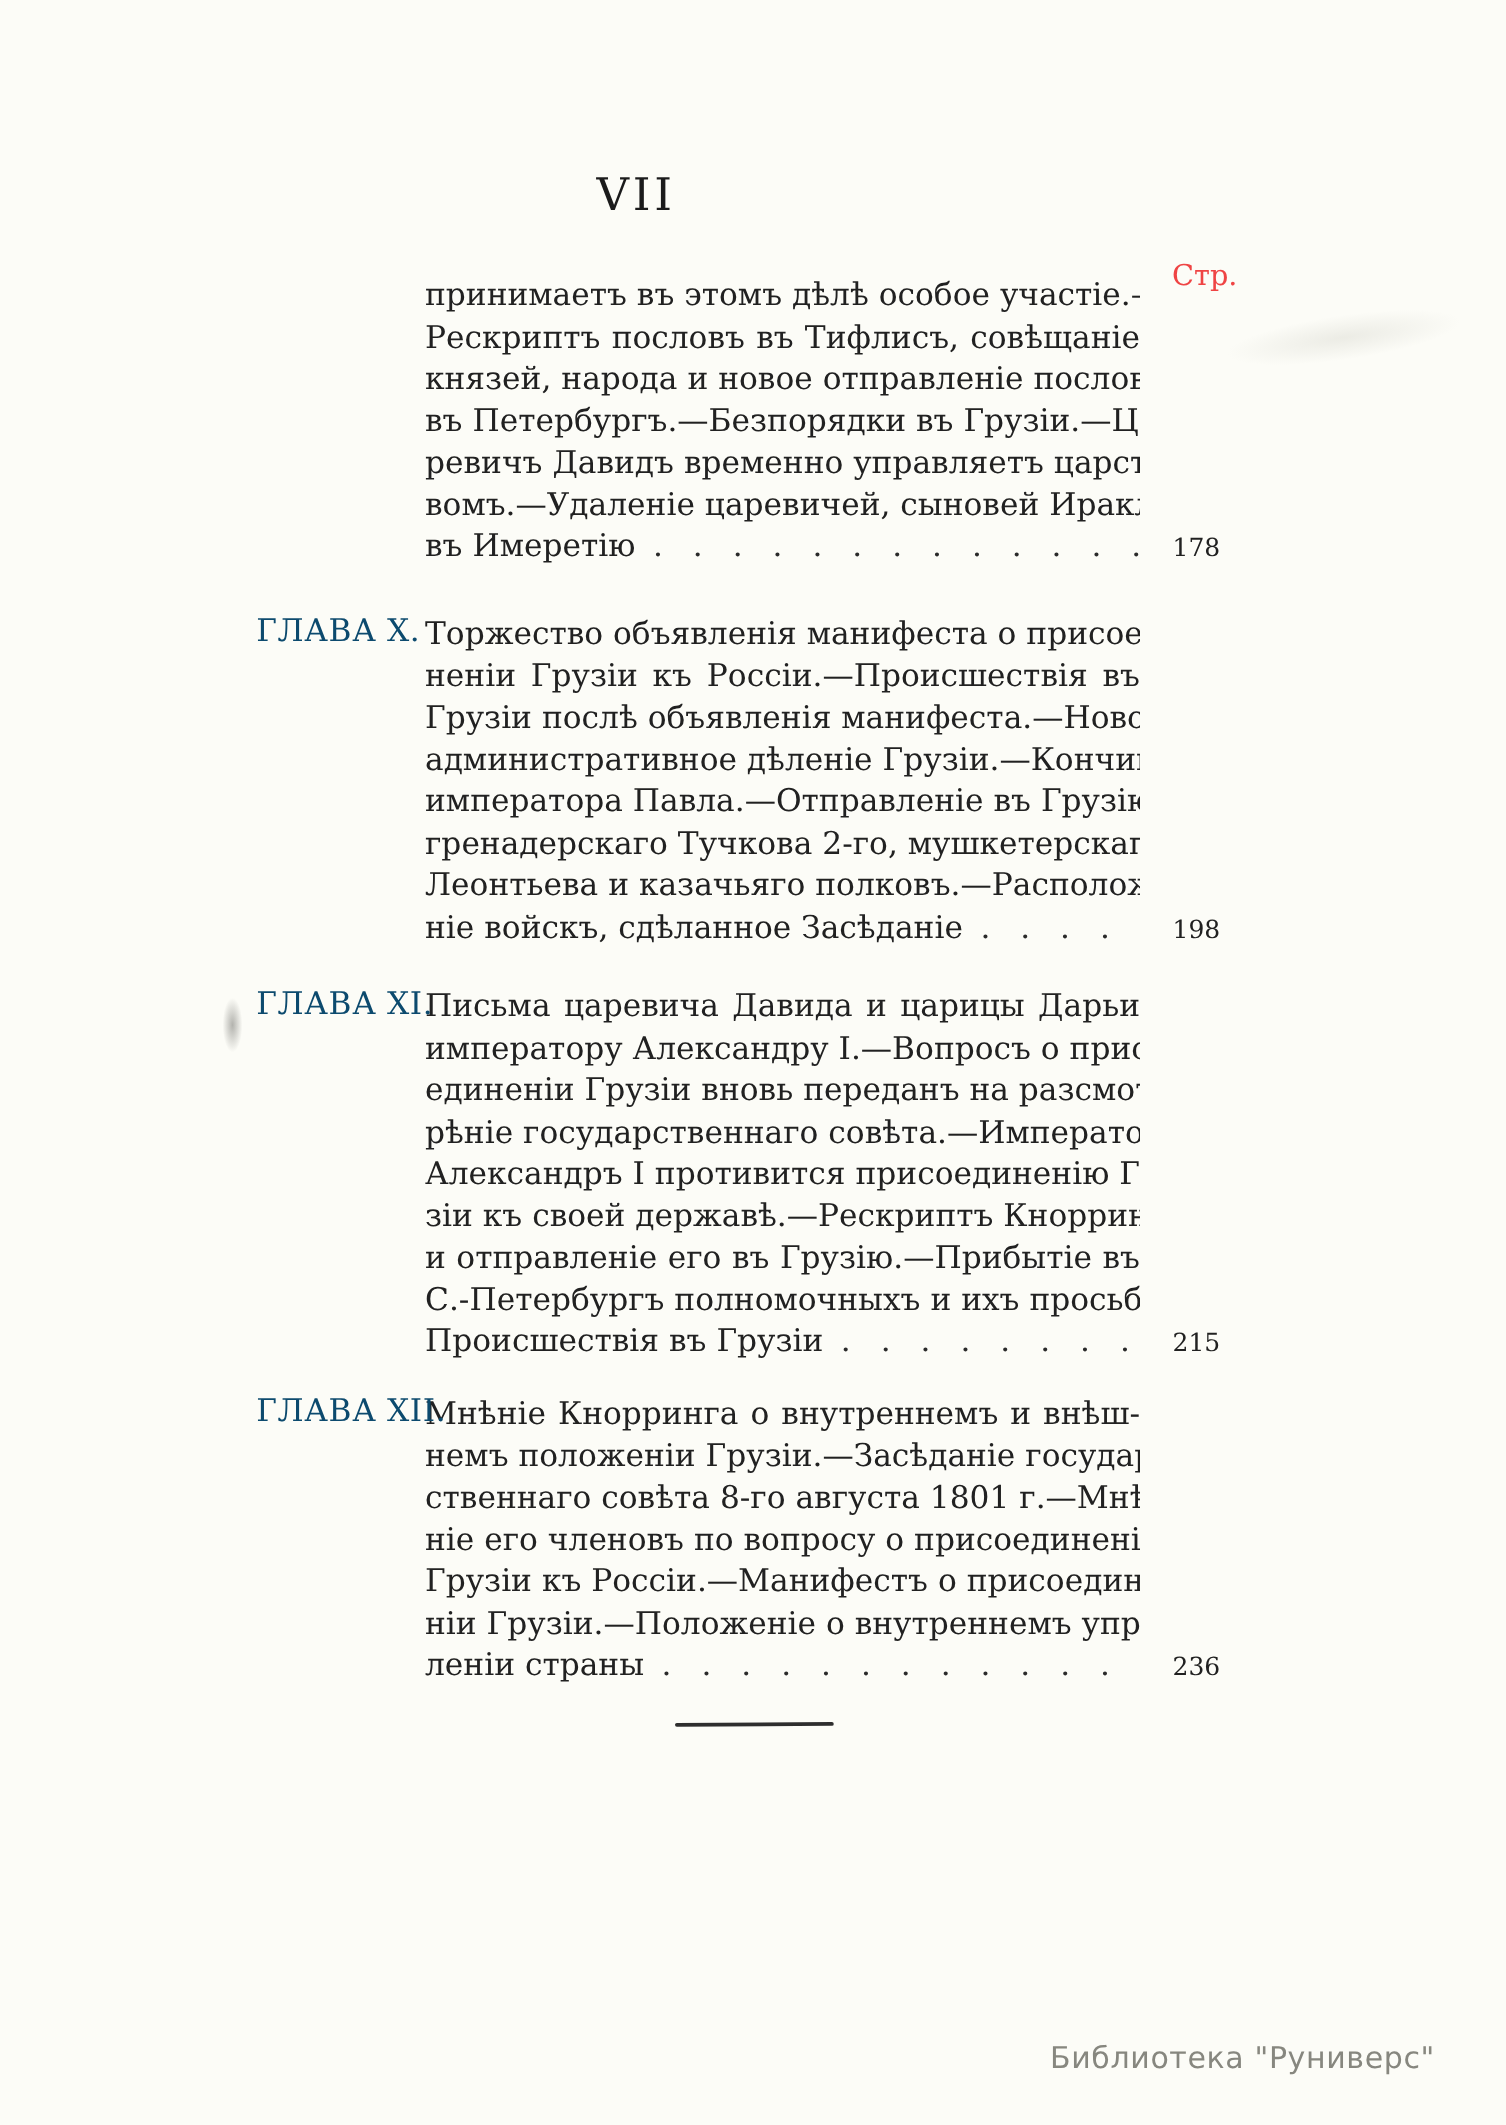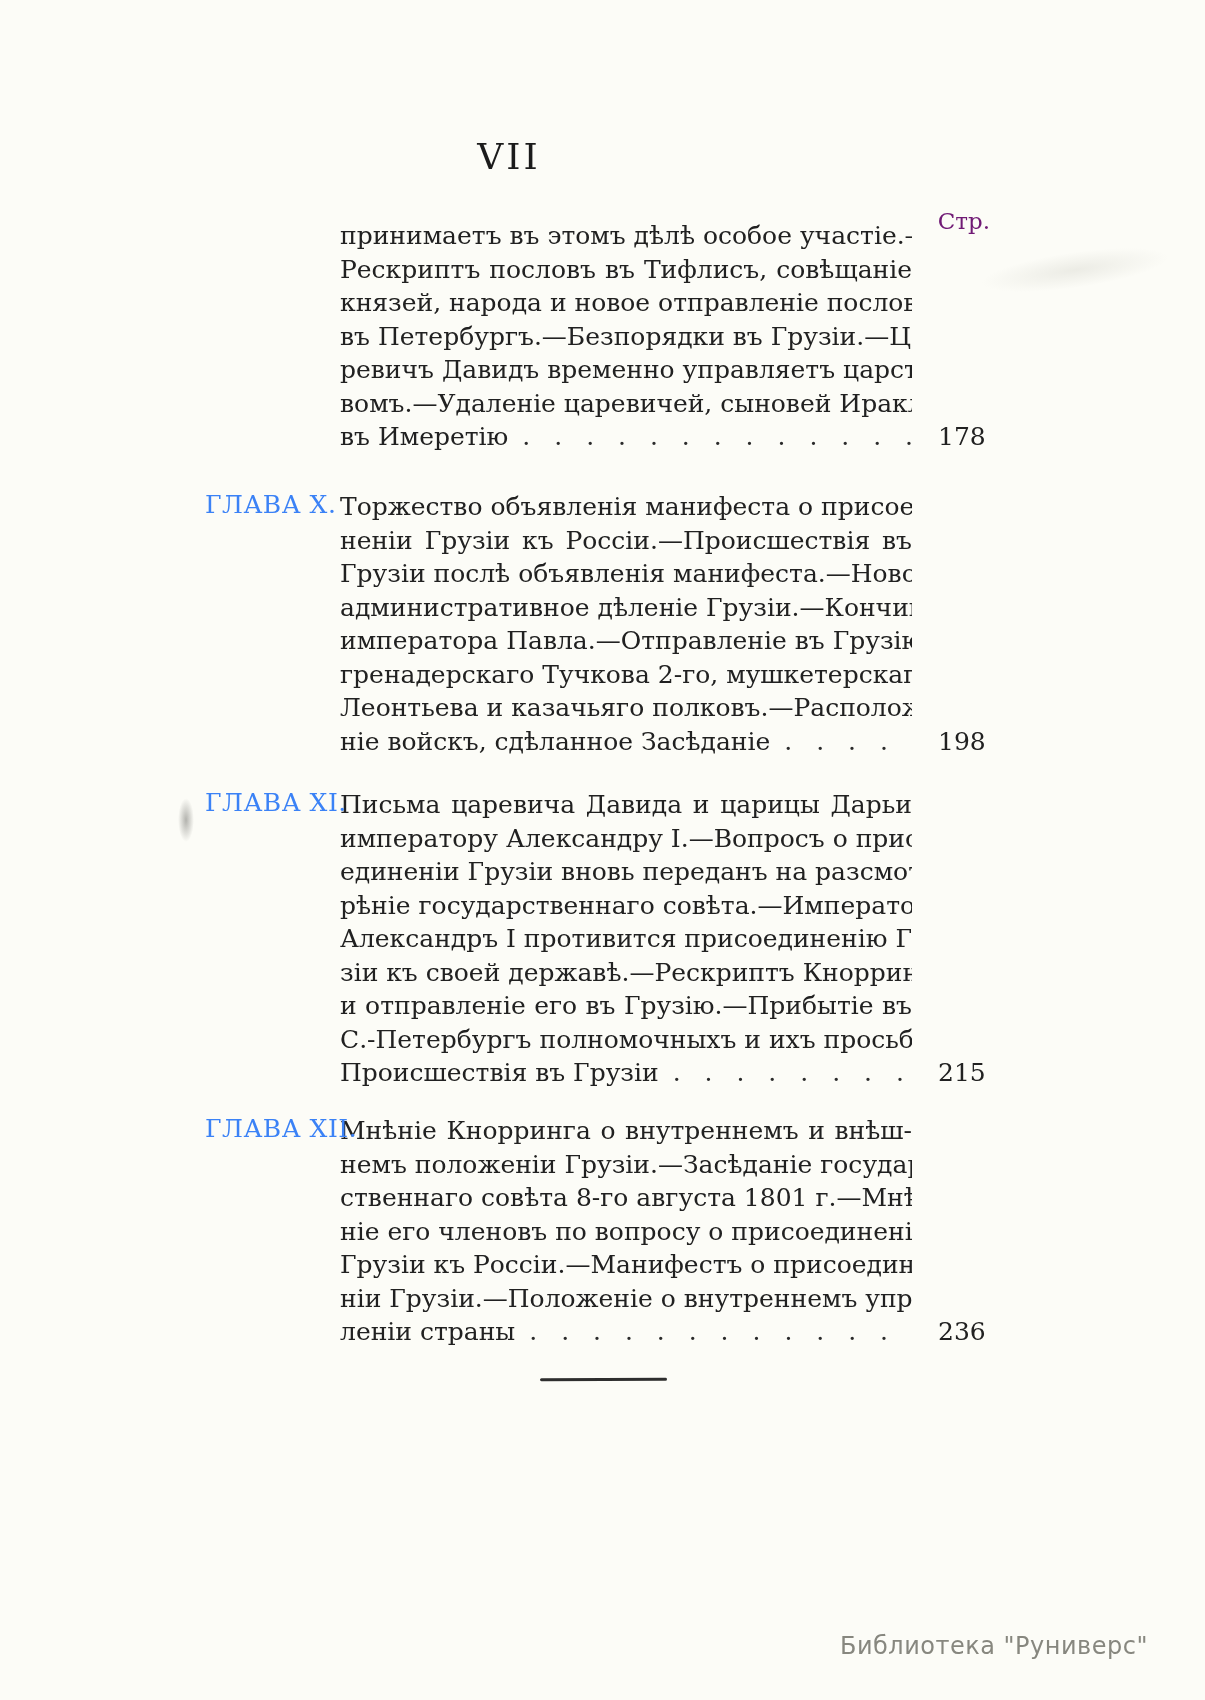--- a/index.html
+++ b/index.html
@@ -24,42 +24,42 @@
     text-align: center;
     font-size: 36px;
     letter-spacing: 3px;
     color: #1b1b1b;
   }
   .col-header {
     position: absolute;
     top: 208px;
     right: 215px;
     font-size: 23px;
-    color: #701a75;
+    color: #ef4444;
   }
   .toc {
     position: absolute;
     left: 340px;
     top: 0;
     width: 660px;
   }
   .entry {
     position: absolute;
     left: 0;
     width: 572px;
   }
   .chapter-label {
     position: absolute;
     left: -135px;
     top: 0;
     width: 132px;
     font-size: 25px;
     letter-spacing: 0.5px;
     white-space: nowrap;
-    color: #3b82f6;
+    color: #0c4a6e;
   }
   .line {
     width: 572px;
     height: 33.5px;
     line-height: 33.5px;
     font-size: 25px;
     text-align: justify;
     text-align-last: justify;
     white-space: nowrap;
     overflow: hidden;
@@ -80,21 +80,21 @@
     flex: 1;
     overflow: hidden;
     white-space: nowrap;
     word-spacing: 16px;
     margin: 0 26px 0 14px;
     color: #2a2a2a;
   }
   .pagenum {
     min-width: 52px;
     text-align: left;
-    font-size: 25px;
+    font-size: 20px;
     color: #212121;
   }
   .divider {
     position: absolute;
     left: 540px;
     top: 1378px;
     width: 127px;
     height: 3px;
     background: #2e2e2e;
     border-radius: 2px;

